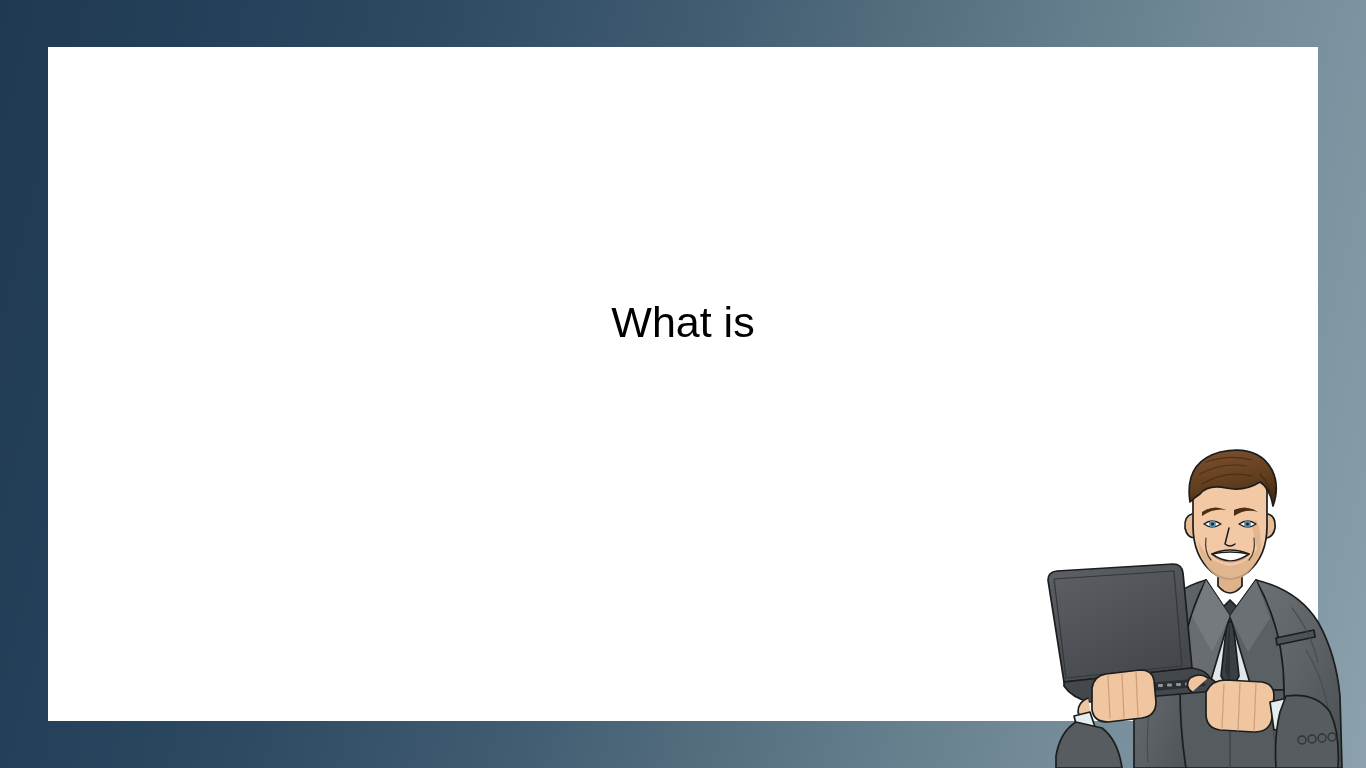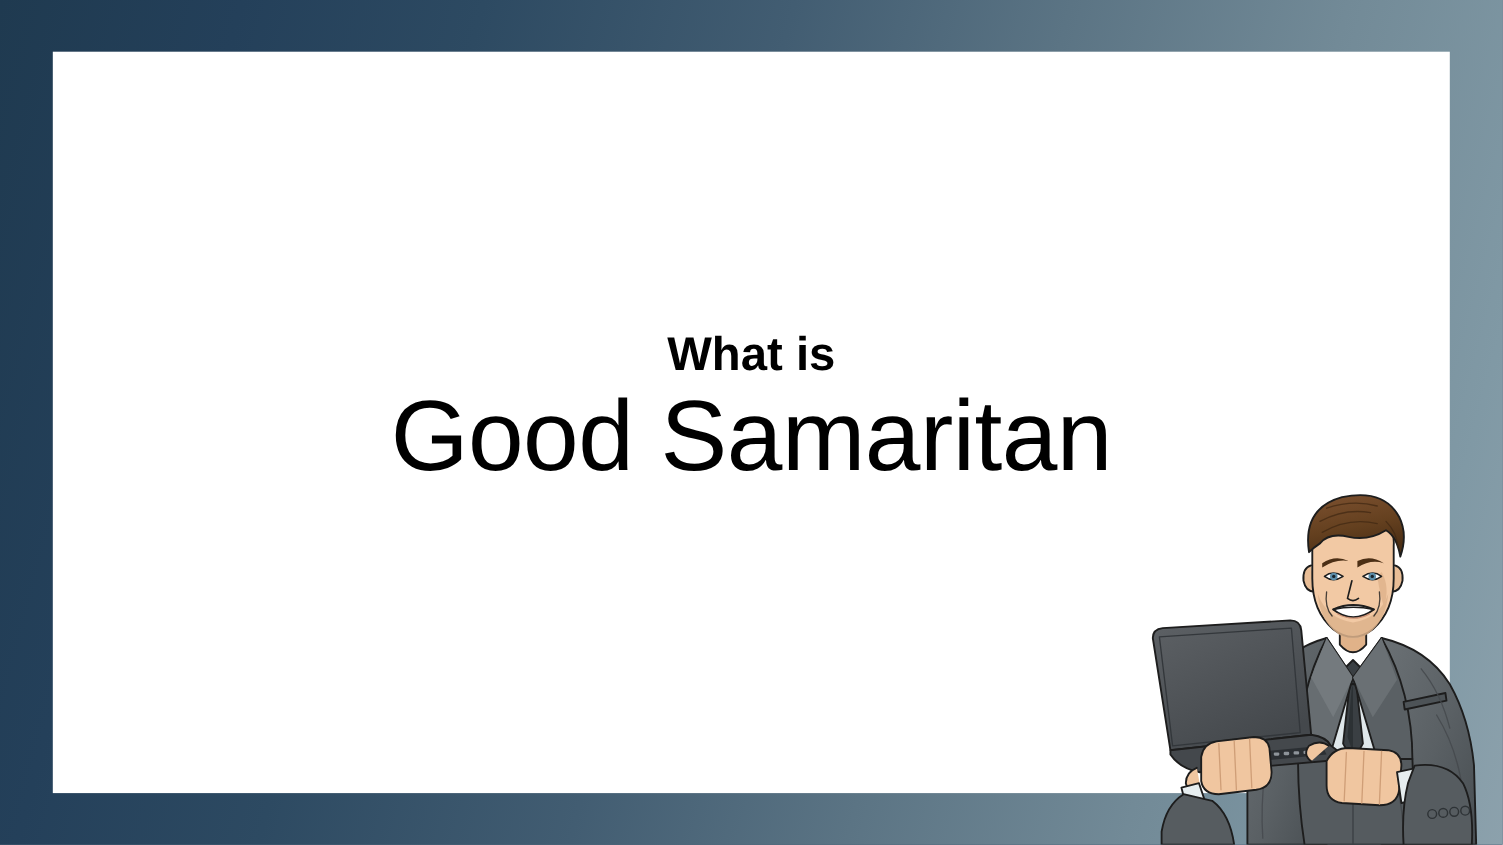--- a/index.html
+++ b/index.html
@@ -56,21 +56,21 @@
     text-align: center;
     line-height: 1;
     user-select: none;
   }
   #eyebrow-text {
     display: block;
     font-size: 43px;
     color: #000000;
     letter-spacing: 0px;
     line-height: 1.06;
-    font-weight: 700;
+    font-weight: 400;
   }
   #headline-text {
     display: block;
     font-size: 91px;
     color: #000000;
     letter-spacing: -0.5px;
     line-height: 1.08;
     font-weight: 400;
     margin-top: 2px;
   }
@@ -94,21 +94,20 @@
 <body>
 
 <div id="slide">
 
   <div id="slide-background"></div>
 
   <div id="content-card"></div>
 
   <div id="title-block">
     <span id="eyebrow-text">What is</span>
-    <span id="headline-text">Good Samaritan</span>
   </div>
 
   <div id="presenter-illustration">
     <svg viewBox="0 0 336 328" xmlns="http://www.w3.org/2000/svg" aria-hidden="true">
       <defs>
         <clipPath id="clipAll">
             <rect x="0" y="0" width="336" height="328"></rect>
           </clipPath>
         <linearGradient id="suitGrad" x1="0" y1="0" x2="1" y2="1">
           <stop offset="0%" stop-color="#6b7175"></stop>

